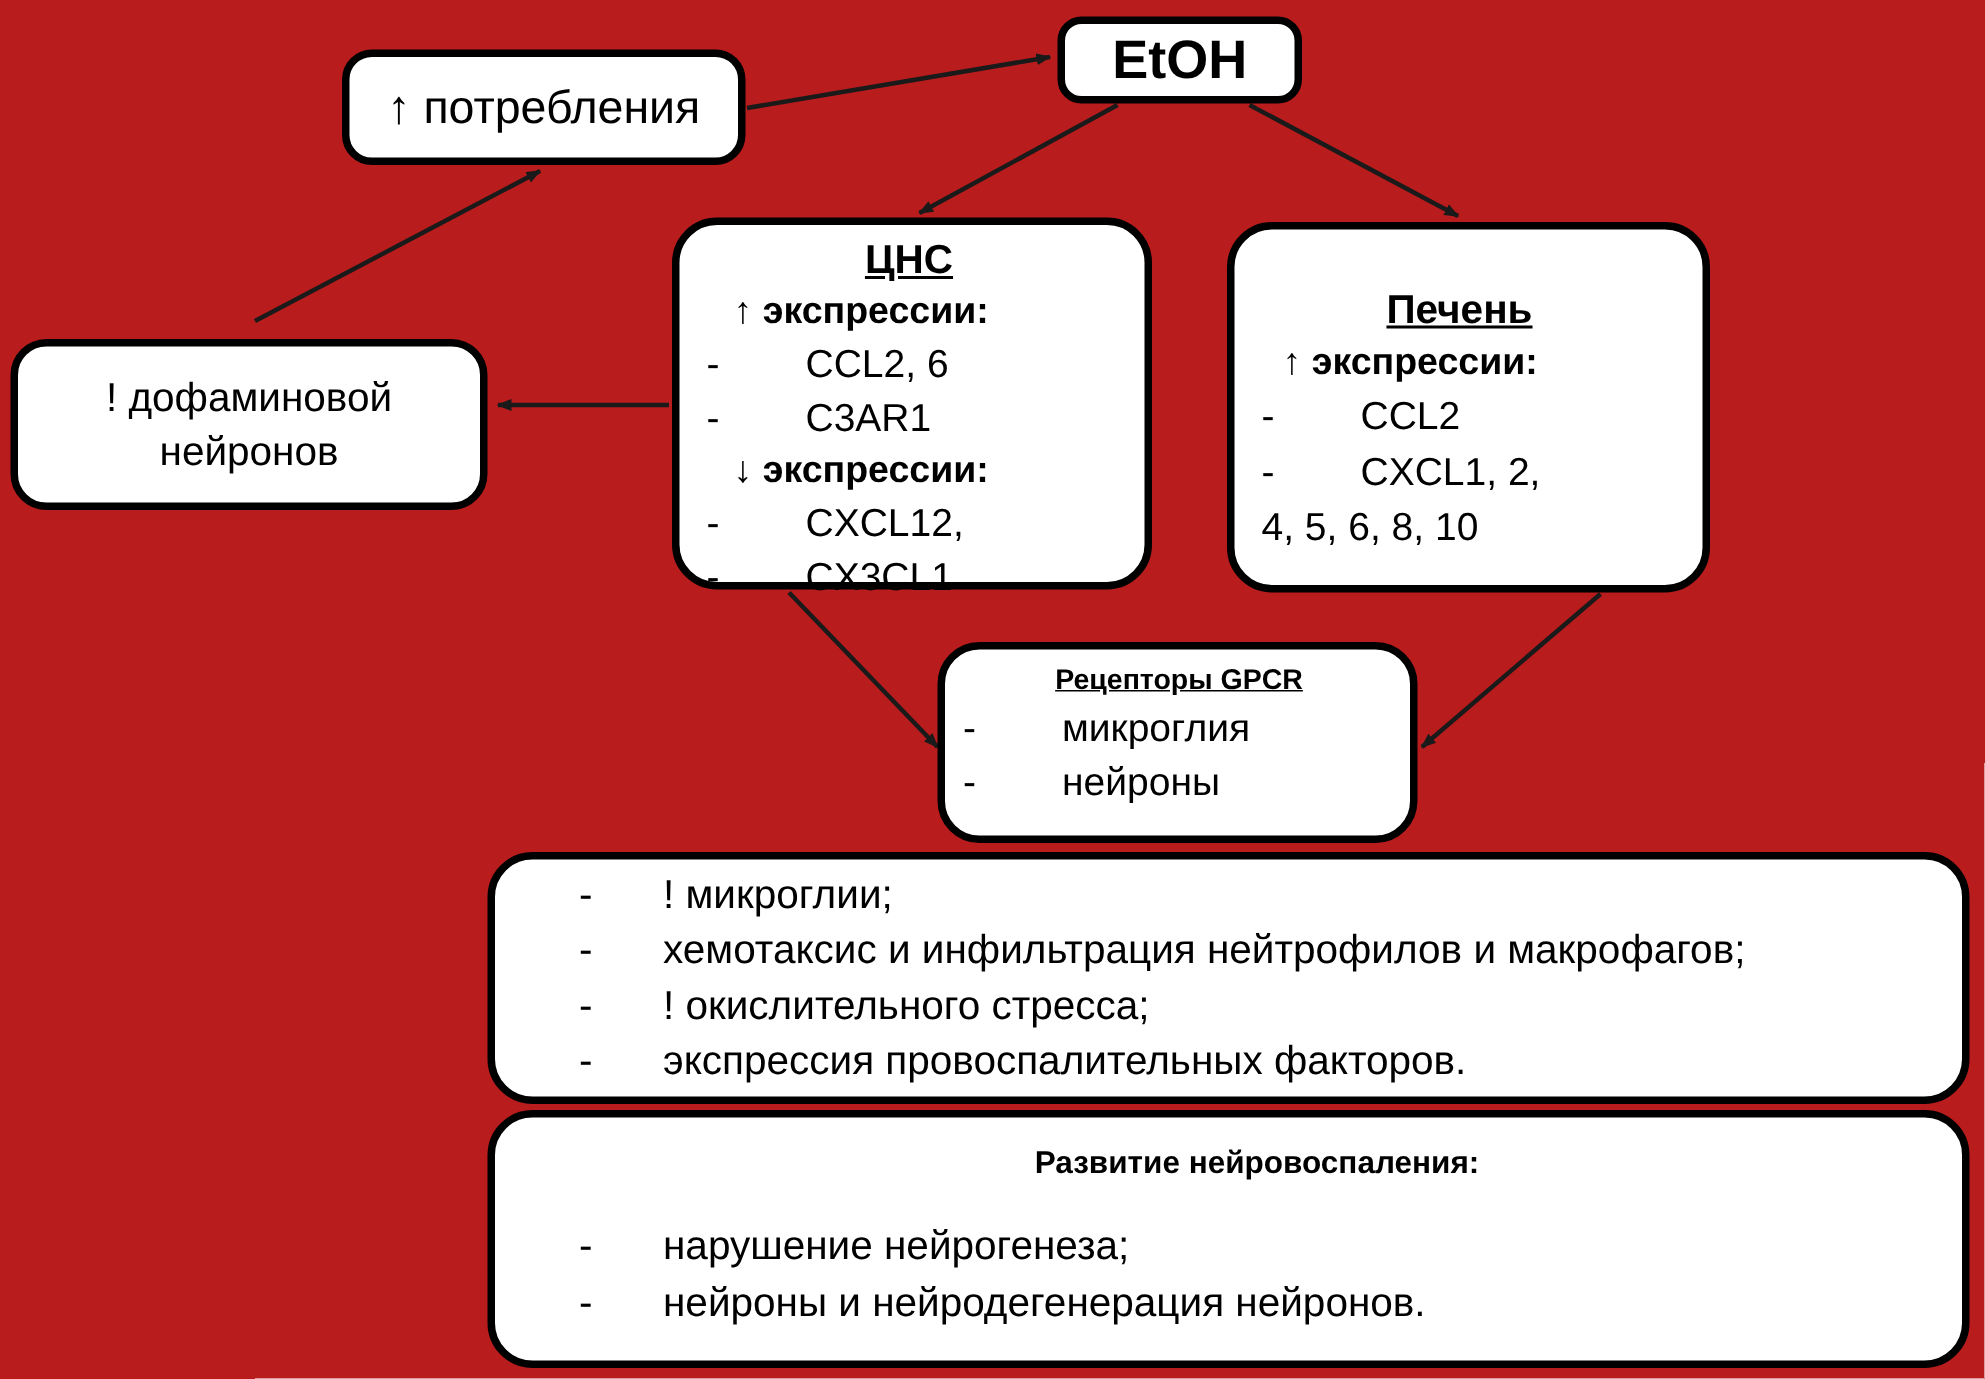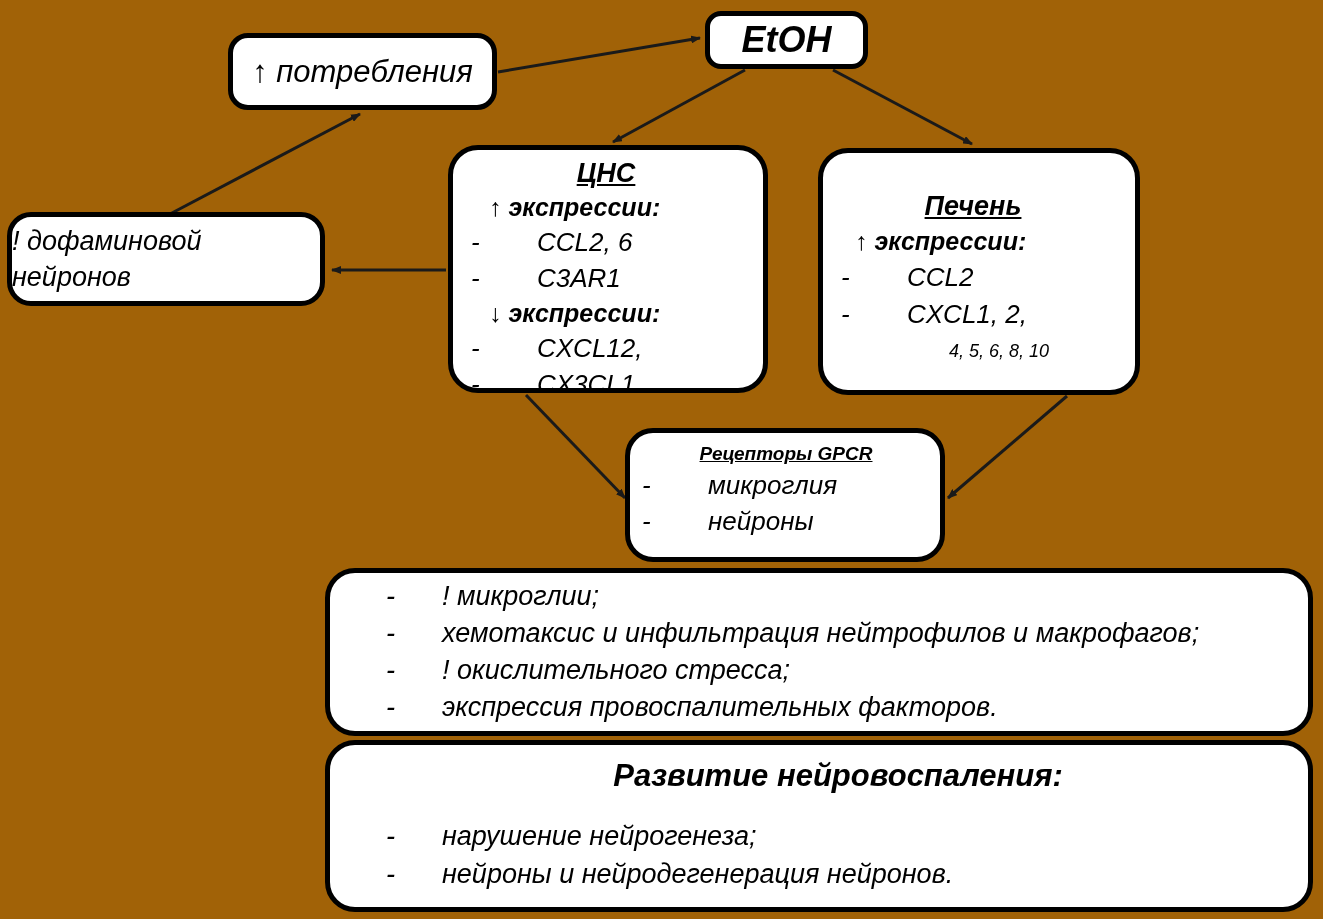--- a/index.html
+++ b/index.html
@@ -4,25 +4,24 @@
 <style>
   html, body {
     margin: 0;
     padding: 0;
     background: #ffffff;
   }
   #canvas {
     position: relative;
     width: 1323px;
     height: 919px;
-    background: #a16207;
+    background: #b91c1c;
     font-family: "Liberation Sans", sans-serif;
     color: #000000;
     overflow: hidden;
-    font-style: italic;
   }
   .box {
     position: absolute;
     box-sizing: border-box;
     border: 5px solid #000000;
     border-radius: 26px;
     background: #ffffff;
     display: flex;
     flex-direction: column;
     justify-content: center;
@@ -63,22 +62,22 @@
   #box-etoh .title-line { font-size: 36px; letter-spacing: 0px; text-decoration: none; }
 
   #box-consumption {
     left: 228px; top: 33px; width: 269px; height: 77px;
     align-items: center; justify-content: center;
     border-radius: 20px;
   }
   #box-consumption .plain-line { font-size: 31px; }
 
   #box-dopamine {
-    left: 7px; top: 212px; width: 318px; height: 94px;
-    align-items: flex-start; justify-content: center;
+    left: 7px; top: 226px; width: 318px; height: 114px;
+    align-items: center; justify-content: center;
     border-radius: 24px;
   }
   #box-dopamine .plain-line { font-size: 27px; line-height: 36px; }
 
   #box-cns {
     left: 448px; top: 145px; width: 320px; height: 248px;
     padding: 8px 22px 8px 18px;
     justify-content: flex-start;
     border-radius: 30px;
   }
@@ -90,21 +89,21 @@
   #box-liver {
     left: 818px; top: 148px; width: 322px; height: 247px;
     padding: 8px 30px 8px 18px;
     justify-content: flex-start;
     border-radius: 30px;
   }
   #box-liver .title-line { font-size: 27px; margin-top: 30px; margin-bottom: 1px; }
   #box-liver .hdr-line  { font-size: 25px; margin-left: 14px; line-height: 36px; }
   #box-liver .li        { font-size: 26px; line-height: 37px; }
   #box-liver .li .dash  { width: 66px; }
-  #box-liver .cont      { font-size: 18px; line-height: 37px; margin-left: 108px; white-space: nowrap; }
+  #box-liver .cont      { font-size: 26px; line-height: 37px; white-space: nowrap; }
 
   #box-gpcr {
     left: 625px; top: 428px; width: 320px; height: 134px;
     padding: 6px 10px 6px 12px;
     justify-content: flex-start;
     border-radius: 28px;
   }
   #box-gpcr .title-line { font-size: 19px; margin-top: 4px; margin-bottom: 2px; }
   #box-gpcr .li         { font-size: 26px; line-height: 36px; }
   #box-gpcr .li .dash   { width: 66px; }
@@ -117,21 +116,21 @@
   }
   #box-effects .li       { font-size: 27px; line-height: 37px; }
   #box-effects .li .dash { width: 56px; }
 
   #box-neuro {
     left: 325px; top: 740px; width: 988px; height: 172px;
     padding: 10px 18px 12px 56px;
     justify-content: center;
     border-radius: 30px;
   }
-  #box-neuro .title-line { font-size: 31px; text-decoration: none; margin-bottom: 23px; }
+  #box-neuro .title-line { font-size: 21px; text-decoration: none; margin-bottom: 23px; }
   #box-neuro .li         { font-size: 27px; line-height: 38px; }
   #box-neuro .li .dash   { width: 56px; }
 
   #arrows {
     position: absolute;
     left: 0; top: 0;
     width: 1323px; height: 919px;
     z-index: 1;
   }
 </style>

